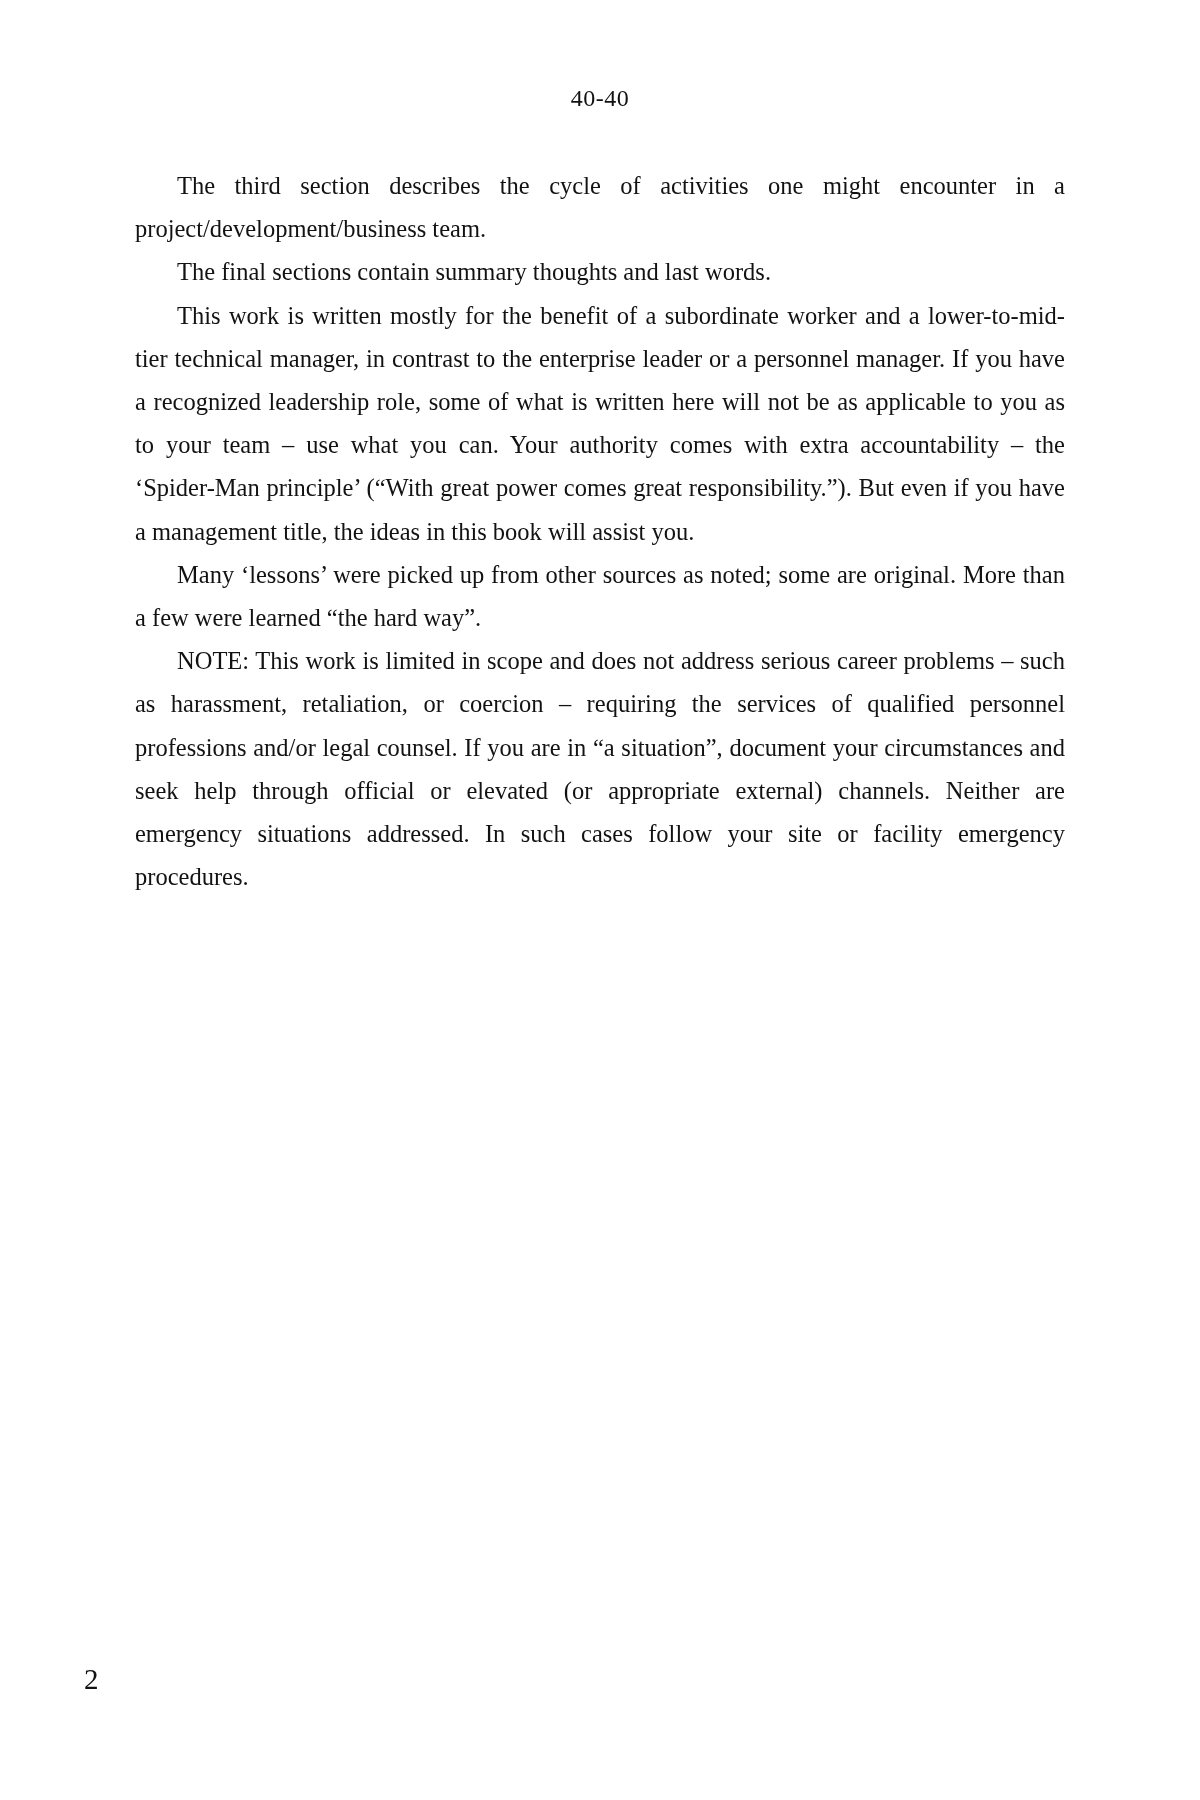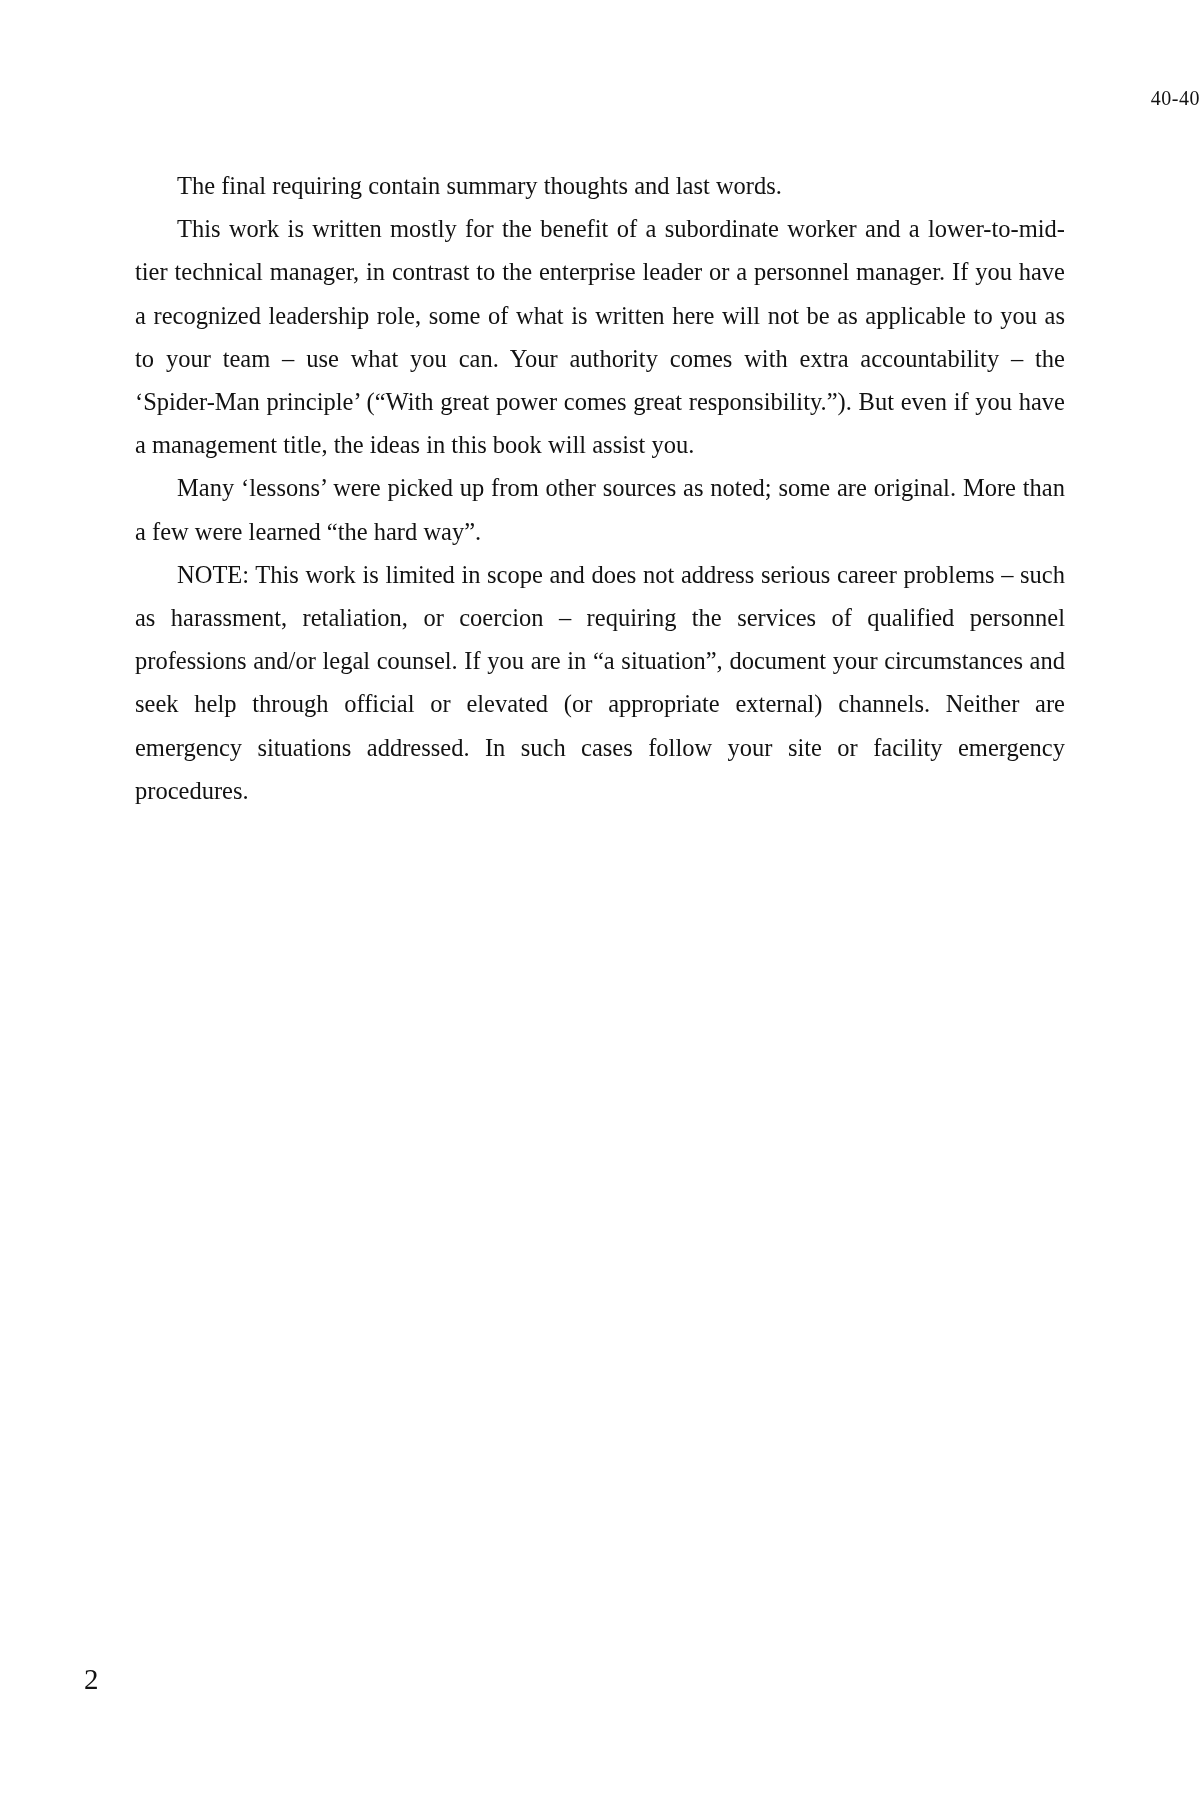--- a/index.html
+++ b/index.html
@@ -18,22 +18,22 @@
   .page {
     position: absolute;
     inset: 0;
     background: #ffffff;
   }
   .running-header {
     position: absolute;
     top: 82px;
     left: 0;
     width: 1200px;
-    text-align: right;
-    font-size: 20px;
+    text-align: center;
+    font-size: 24px;
     line-height: 32px;
     letter-spacing: 0.5px;
   }
   .body-text {
     position: absolute;
     top: 164px;
     left: 135px;
     width: 930px;
     font-size: 24.5px;
     line-height: 43.2px;
@@ -54,21 +54,22 @@
   }
 </style>
 </head>
 <body>
 
 <div class="page">
 
   <div class="running-header">40-40</div>
 
   <div class="body-text">
-    <p>The final requiring contain summary thoughts and last words.</p>
+    <p>The third section describes the cycle of activities one might encounter in a project/development/business team.</p>
+    <p>The final sections contain summary thoughts and last words.</p>
     <p>This work is written mostly for the benefit of a subordinate worker and a lower-to-mid-tier technical manager, in contrast to the enterprise leader or a personnel manager. If you have a recognized leadership role, some of what is written here will not be as applicable to you as to your team – use what you can. Your authority comes with extra accountability – the ‘Spider-Man principle’ (“With great power comes great responsibility.”). But even if you have a management title, the ideas in this book will assist you.</p>
     <p>Many ‘lessons’ were picked up from other sources as noted; some are original. More than a few were learned “the hard way”.</p>
     <p>NOTE: This work is limited in scope and does not address serious career problems – such as harassment, retaliation, or coercion – requiring the services of qualified personnel professions and/or legal counsel. If you are in “a situation”, document your circumstances and seek help through official or elevated (or appropriate external) channels. Neither are emergency situations addressed. In such cases follow your site or facility emergency procedures.</p>
   </div>
 
   <div class="page-number">2</div>
 
 </div>
 
 </body></html>

